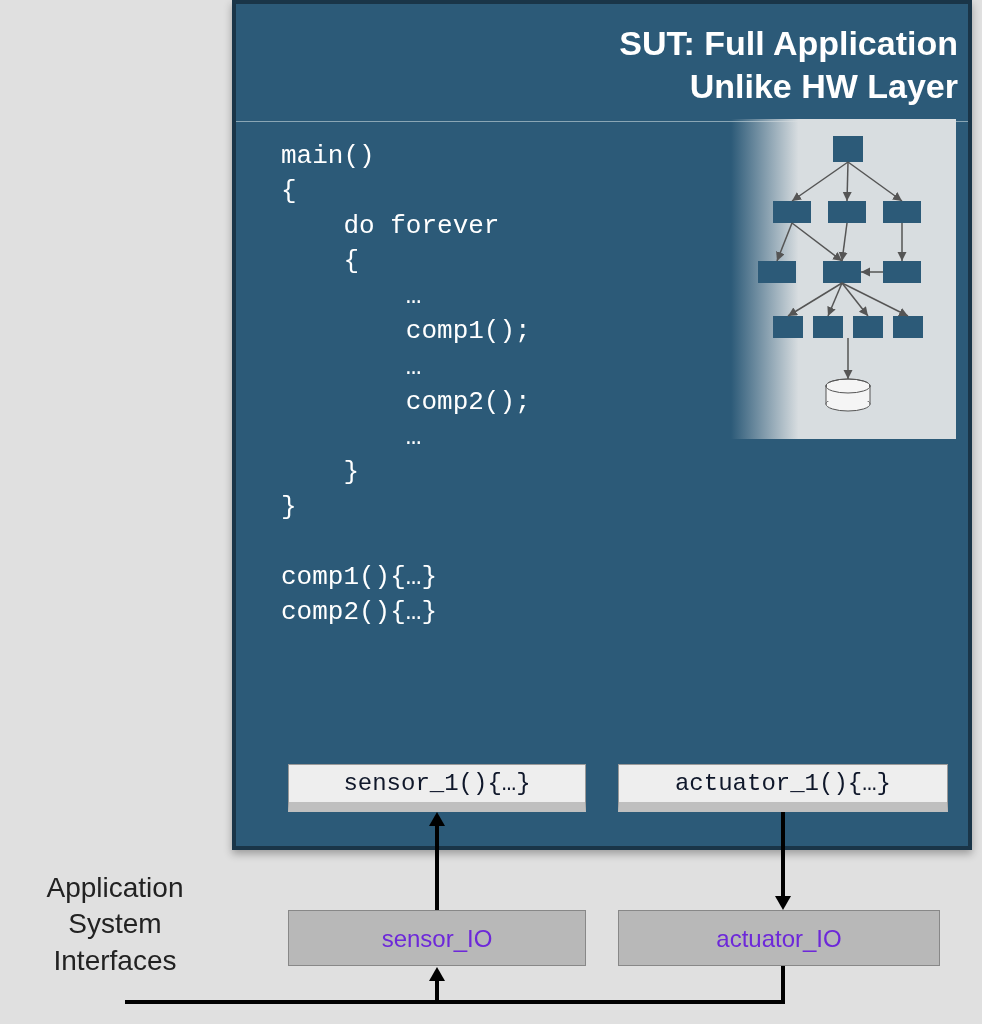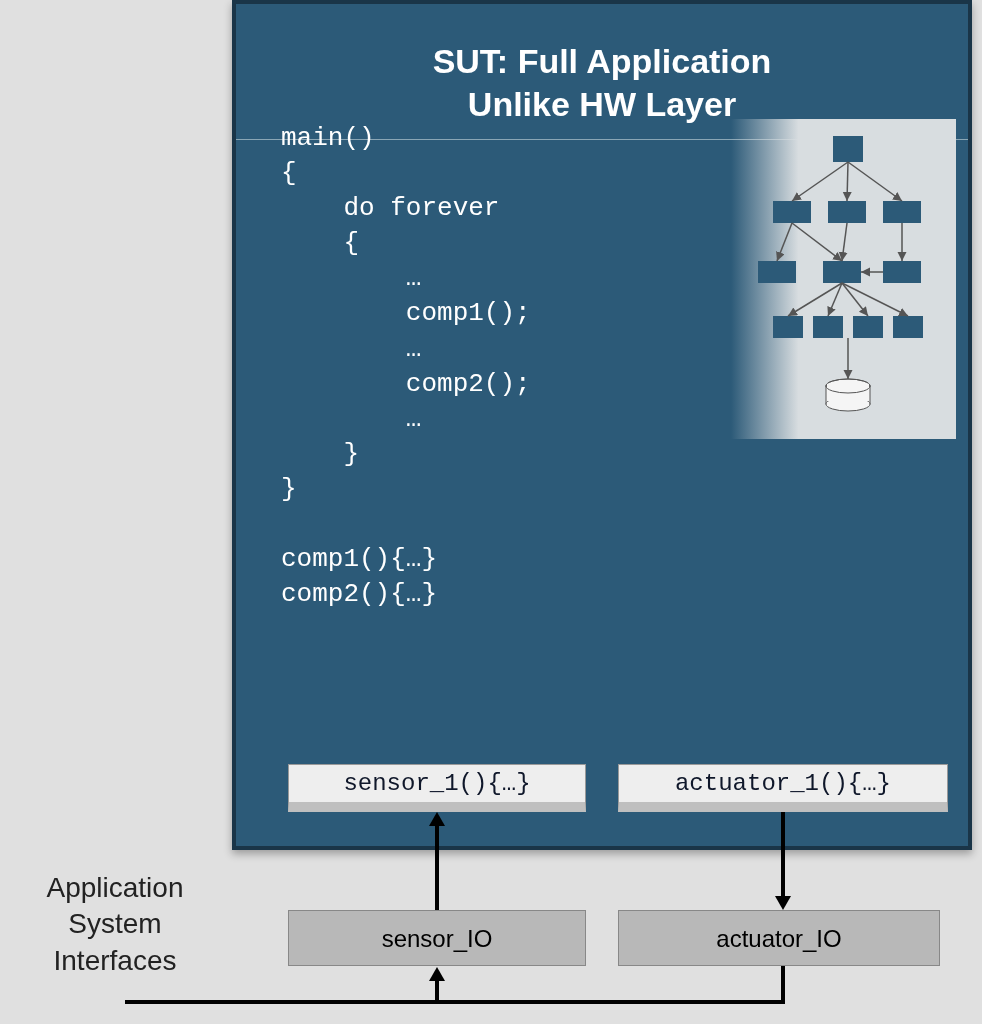--- a/index.html
+++ b/index.html
@@ -27,29 +27,29 @@
     width: 740px;
     height: 850px;
     background: #2c5a78;
     border: 4px solid #1a3548;
     box-shadow: 0 4px 8px rgba(0,0,0,0.3);
   }
   .sut-title {
     color: #fff;
     font-size: 34px;
     font-weight: bold;
-    text-align: center;
-    padding: 36px 10px 14px 10px;
+    text-align: right;
+    padding: 18px 10px 14px 10px;
     border-bottom: 1px solid #8aa6b5;
     line-height: 1.25;
   }
   .code-area {
     position: absolute;
     left: 45px;
-    top: 117px;
+    top: 135px;
     color: #fff;
     font-family: "Courier New", monospace;
     font-size: 26px;
     line-height: 1.35;
     white-space: pre;
   }
   .flowchart {
     position: absolute;
     right: 12px;
     top: 115px;
@@ -75,21 +75,21 @@
   #actuator-fn { left: 618px; top: 764px; width: 330px; }
   .io-box {
     position: absolute;
     height: 56px;
     background: #b8b8b8;
     border: 1px solid #888;
     font-family: Arial, sans-serif;
     font-size: 24px;
     text-align: center;
     line-height: 56px;
-    color: #000000;
+    color: #6d28d9;
   }
   #sensor-io { left: 288px; top: 910px; width: 298px; }
   #actuator-io { left: 618px; top: 910px; width: 322px; }
   .side-label {
     position: absolute;
     left: 10px;
     top: 870px;
     width: 210px;
     font-size: 28px;
     color: #222;

